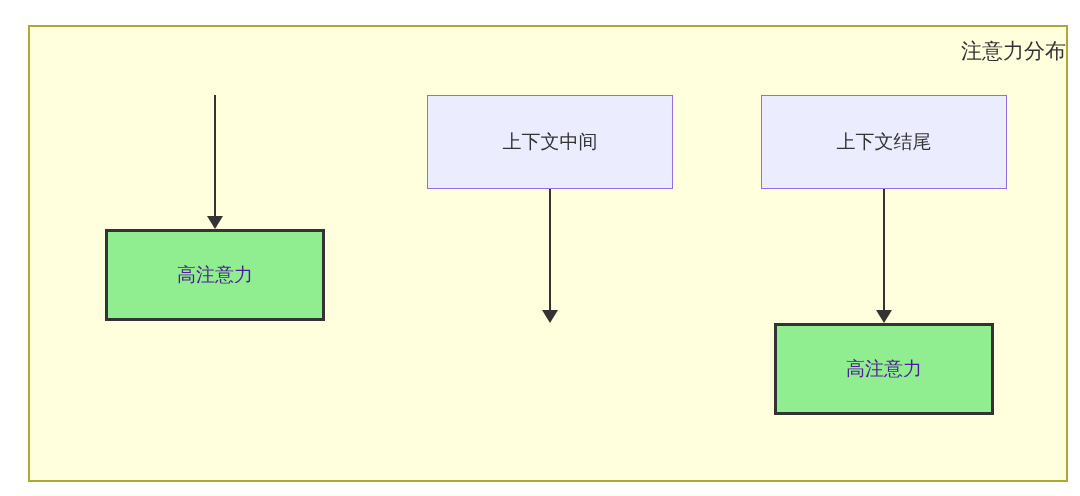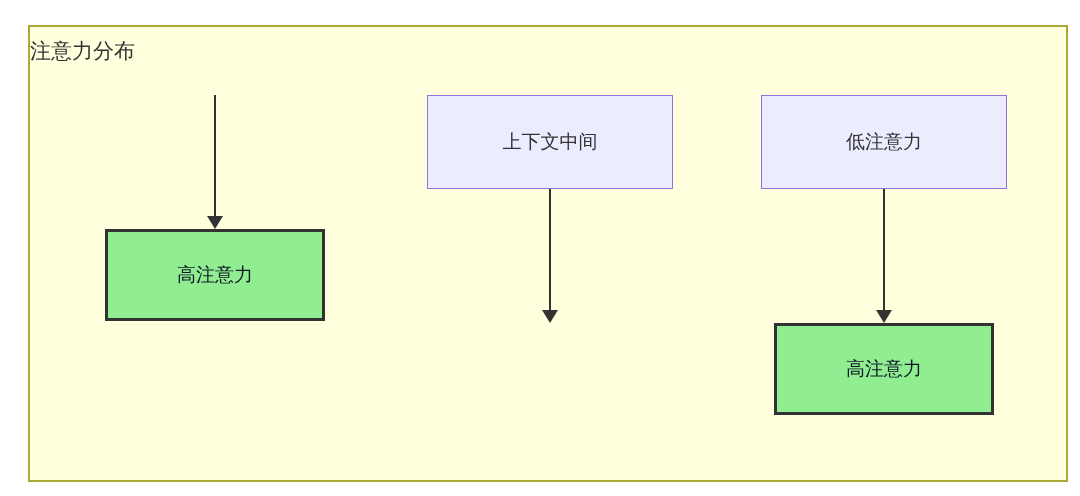--- a/index.html
+++ b/index.html
@@ -16,21 +16,21 @@
   .canvas {
     position: absolute;
     left: 28px; top: 25px;
     width: 1040px; height: 457px;
     background: #ffffde;
     border: 2px solid #aaaa33;
   }
   .title {
     position: absolute;
     left: 0; right: 0; top: 9px;
-    text-align: left;
+    text-align: right;
     font-size: 21px;
     line-height: 30px;
     color: #333333;
   }
   .column {
     position: absolute;
     top: 68px;
     width: 246px;
     display: flex;
     flex-direction: column;
@@ -63,21 +63,21 @@
     width: 0; height: 0;
     border-left: 8px solid transparent;
     border-right: 8px solid transparent;
     border-top: 13px solid #333333;
   }
   .result {
     width: 220px; height: 92px;
     border: 3px solid #333333;
     display: flex; align-items: center; justify-content: center;
     font-size: 19px;
-    color: #0f172a;
+    color: #4c1d95;
     text-align: right;
   }
 </style>
 </head>
 <body>
 
 <div class="page">
   <div class="canvas">
 
     <div class="title">注意力分布</div>
@@ -97,21 +97,21 @@
         <span>上下文中间</span>
       </div>
       <div class="arrow">
         <div class="arrow-line"></div>
         <div class="arrow-head"></div>
       </div>
     </div>
 
     <div class="column col-2">
       <div class="node">
-        <span>低注意力</span>
+        <span>上下文结尾</span>
       </div>
       <div class="arrow">
         <div class="arrow-line"></div>
         <div class="arrow-head"></div>
       </div>
       <div class="result" style="background: rgb(144, 238, 144);">
         <span>高注意力</span>
       </div>
     </div>
 

